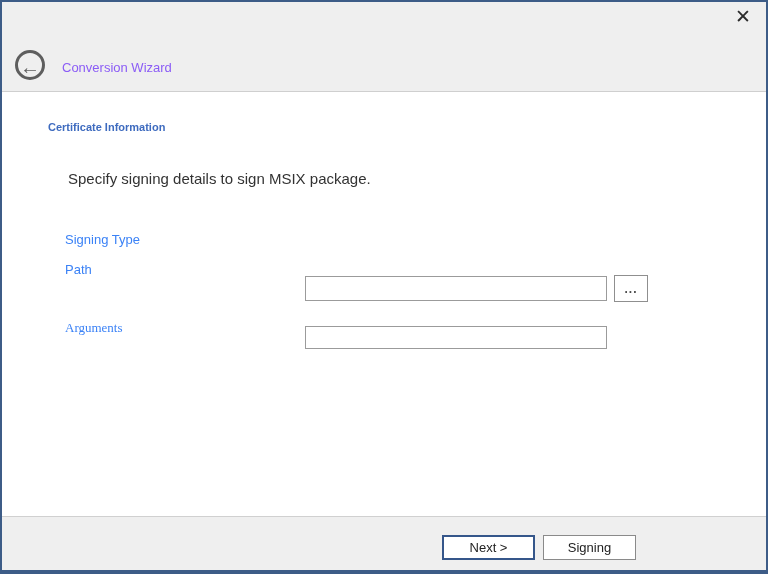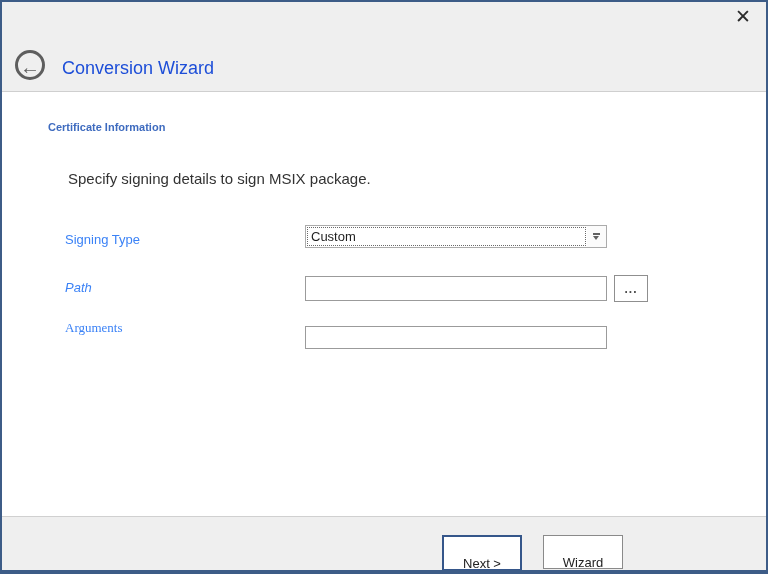--- a/index.html
+++ b/index.html
@@ -29,37 +29,37 @@
     width:30px; height:30px;
     border:3px solid #5e5e5e; border-radius:50%;
     background:transparent;
     color:#5e5e5e;
     font-size:20px; line-height:28px; text-align:center;
     font-weight:bold;
     padding:0; cursor:default;
   }
   .header-title {
     position:absolute; left:60px; top:48px; height:36px;
-    line-height:36px; font-size:18px; color:#1d4ed8;
+    line-height:36px; font-size:13px; color:#8b5cf6;
   }
   .content { position:absolute; top:90px; left:0; right:0; bottom:58px; background:#ffffff; }
   .page-heading {
     position:absolute; left:46px; top:119px;
     font-size:11px; font-weight:bold; color:#3e6bbf;
   }
   .subtitle {
     position:absolute; left:66px; top:168px;
     font-size:15px; color:#333333;
   }
   .field-label {
     position:absolute; left:63px;
     font-size:13px; color:#3b82f6;
   }
   .lbl-signing { top:230px; }
-  .lbl-path    { top:278px;font-style:italic; }
+  .lbl-path    { top:260px; }
   .lbl-args    { top:318px;font-family:Liberation Serif, serif; }
 
   .combo {
     position:absolute; left:303px; top:223px;
     width:302px; height:23px;
     box-sizing:border-box;
     border:1px solid #ababab;
     background:#ffffff;
   }
   .combo-edit {
@@ -110,28 +110,28 @@
     padding:0; cursor:default;
   }
 
   .footer {
     position:absolute; left:0; right:0; bottom:0; height:53px;
     background:#efefef;
     border-top:1px solid #d0d0d0;
   }
   .btn {
     position:absolute; top:533px;
-    width:80px; height:25px;
+    width:93px; height:25px;
     box-sizing:border-box;
     background:#ffffff;
     border:1px solid #8a8a8a;
     font-family:"Liberation Sans", sans-serif;
     font-size:13px; color:#222222;
     text-align:center; line-height:21px;
-    padding:16px; cursor:default;
+    padding:0; cursor:default;
   }
   .btn-next   { left:440px; border:2px solid #35568a; }
   .btn-cancel { left:541px; }
   .btn-help   { left:643px; }
 </style>
 </head>
 <body>
 
 <div class="window">
 
@@ -140,34 +140,25 @@
     <button class="back-btn">←</button>
     <span class="header-title">Conversion Wizard</span>
   </div>
 
   <div class="content"></div>
 
   <div class="page-heading">Certificate Information</div>
   <div class="subtitle">Specify signing details to sign MSIX package.</div>
 
   <div class="field-label lbl-signing">Signing Type</div>
-  <div class="combo">
-    <div class="combo-edit">Custom</div>
-    <div class="combo-arrow-zone">
-      <span>
-        <span class="combo-arrow-bar" style="display:block"></span>
-        <span class="combo-arrow-tri" style="display:block"></span>
-      </span>
-    </div>
-  </div>
 
   <div class="field-label lbl-path">Path</div>
   <input class="textbox tb-path" type="text" value="" style="">
   <button class="browse-btn">...</button>
 
   <div class="field-label lbl-args">Arguments</div>
   <input class="textbox tb-args" type="text" value="" style="">
 
   <div class="footer"></div>
   <button class="btn btn-next">Next &gt;</button>
-  <button class="btn btn-cancel">Wizard</button>
+  <button class="btn btn-cancel">Signing</button>
 
 </div>
 
 </body></html>

